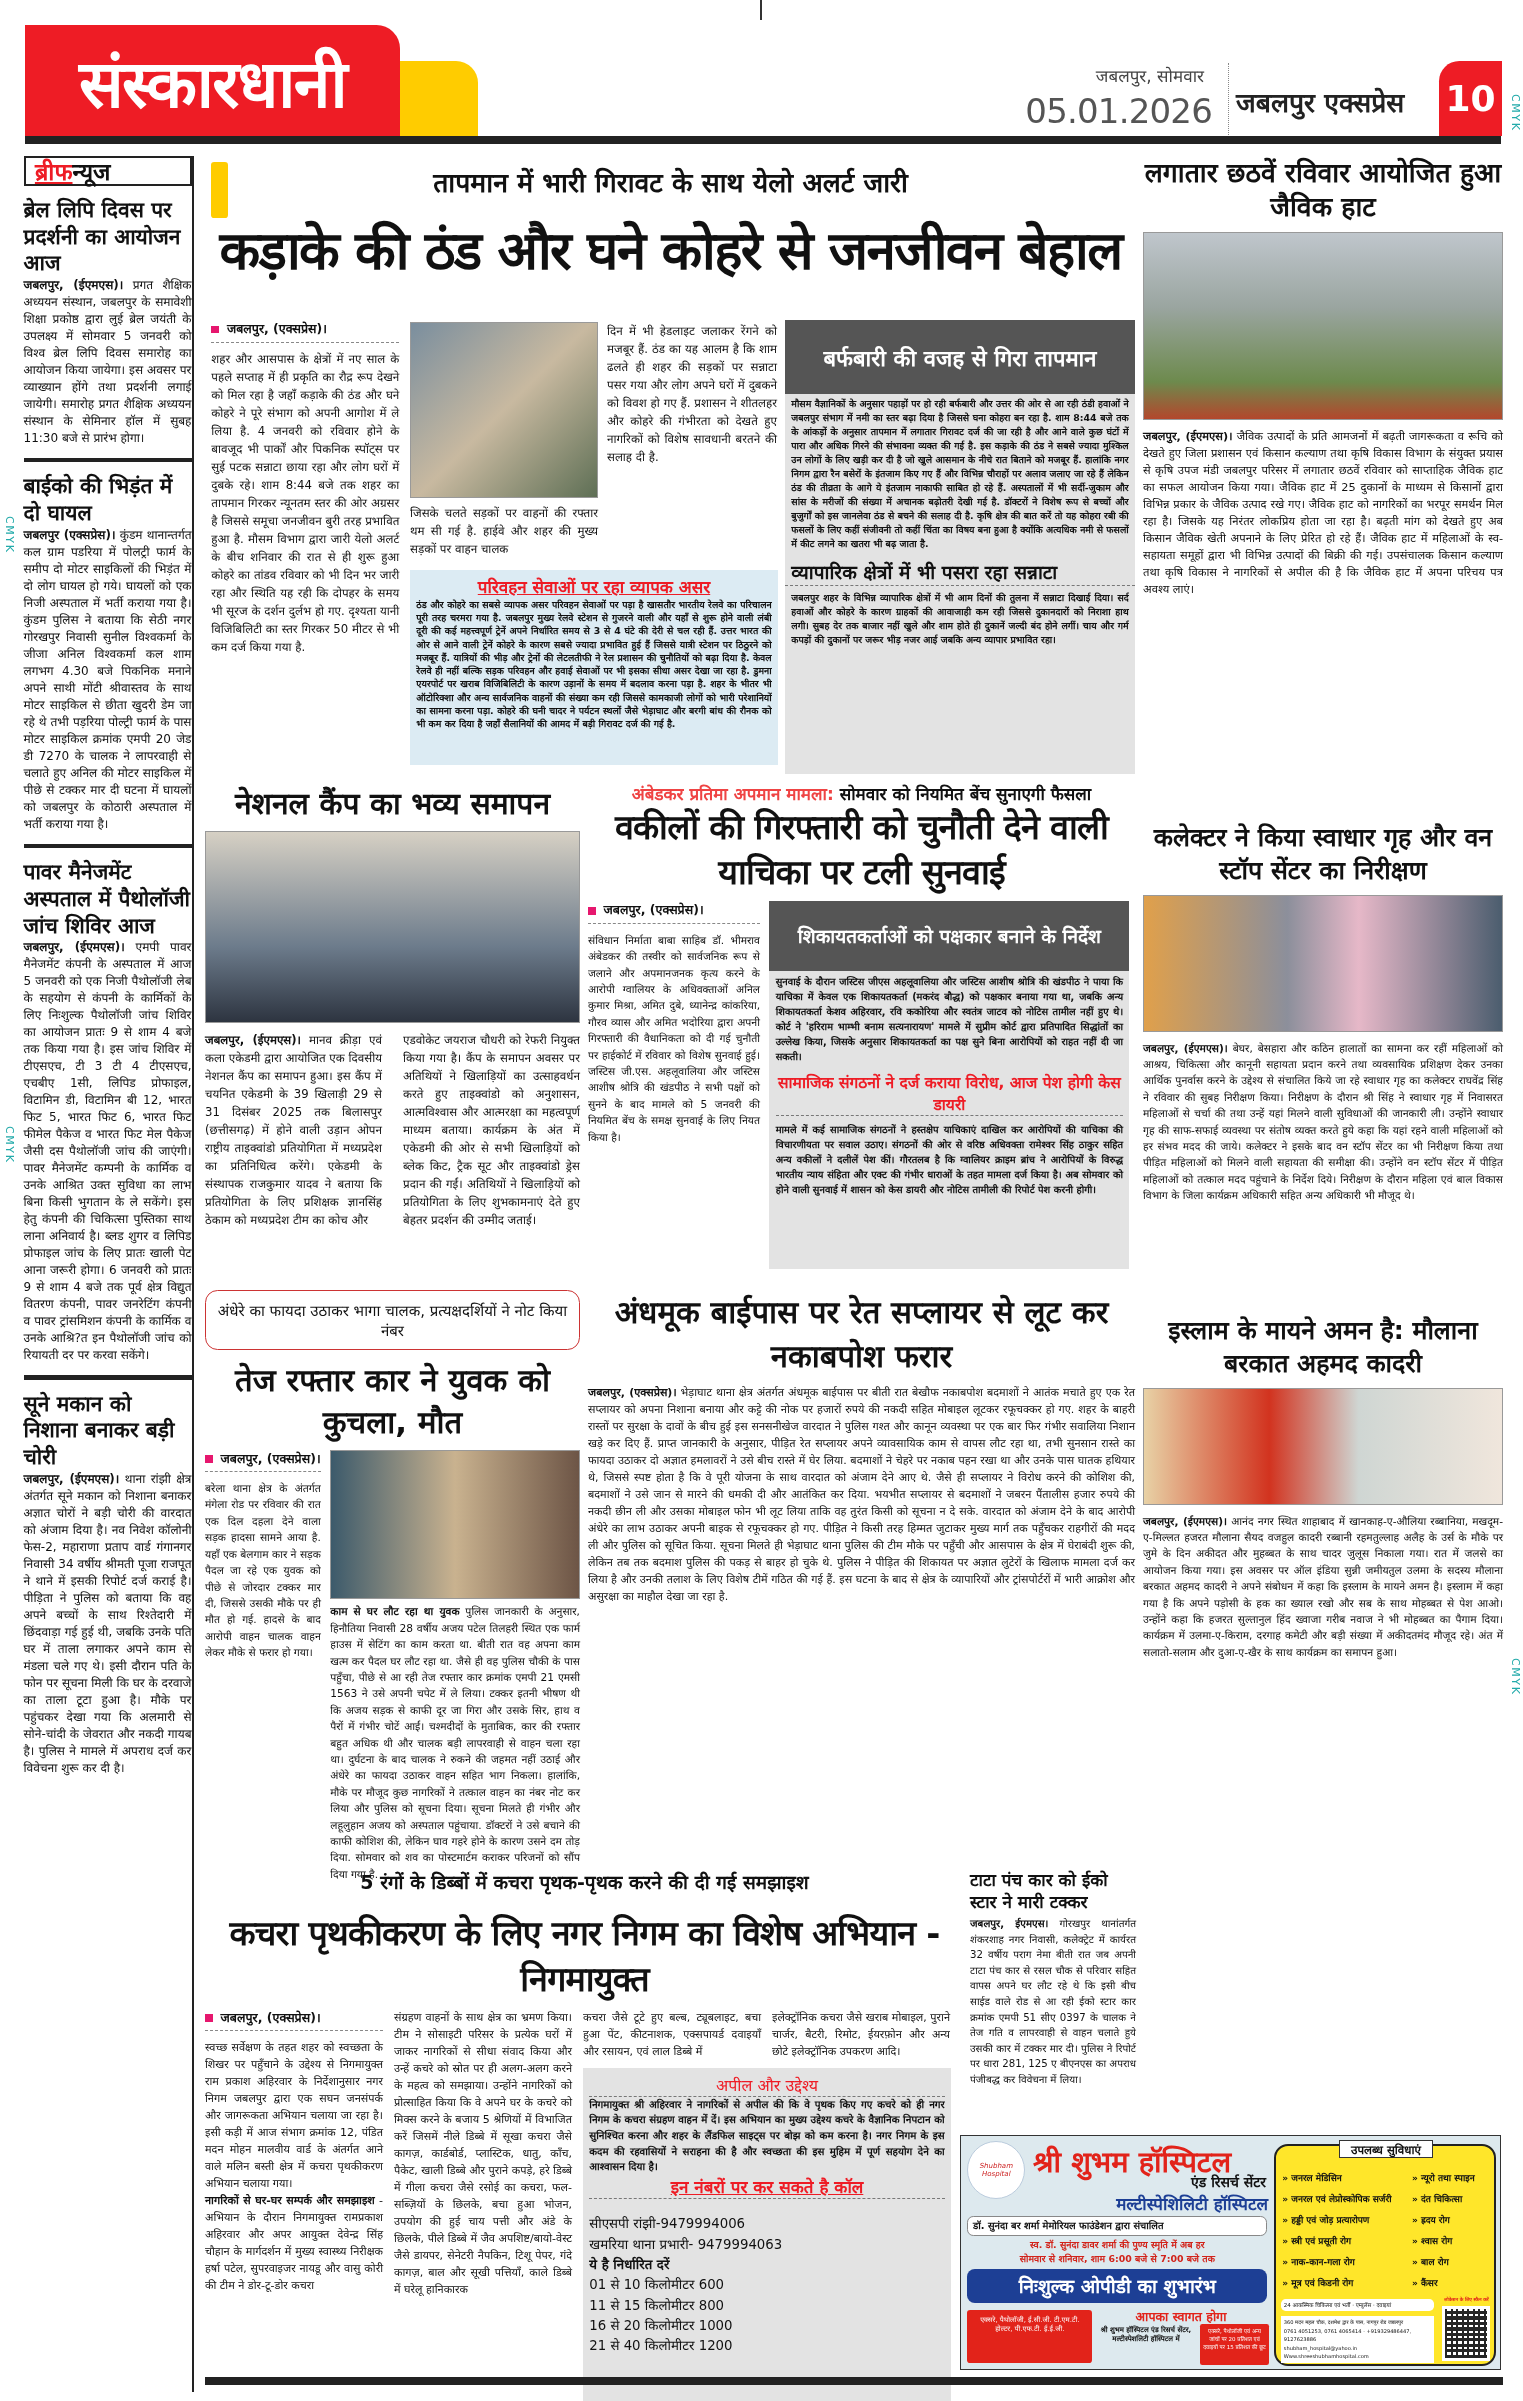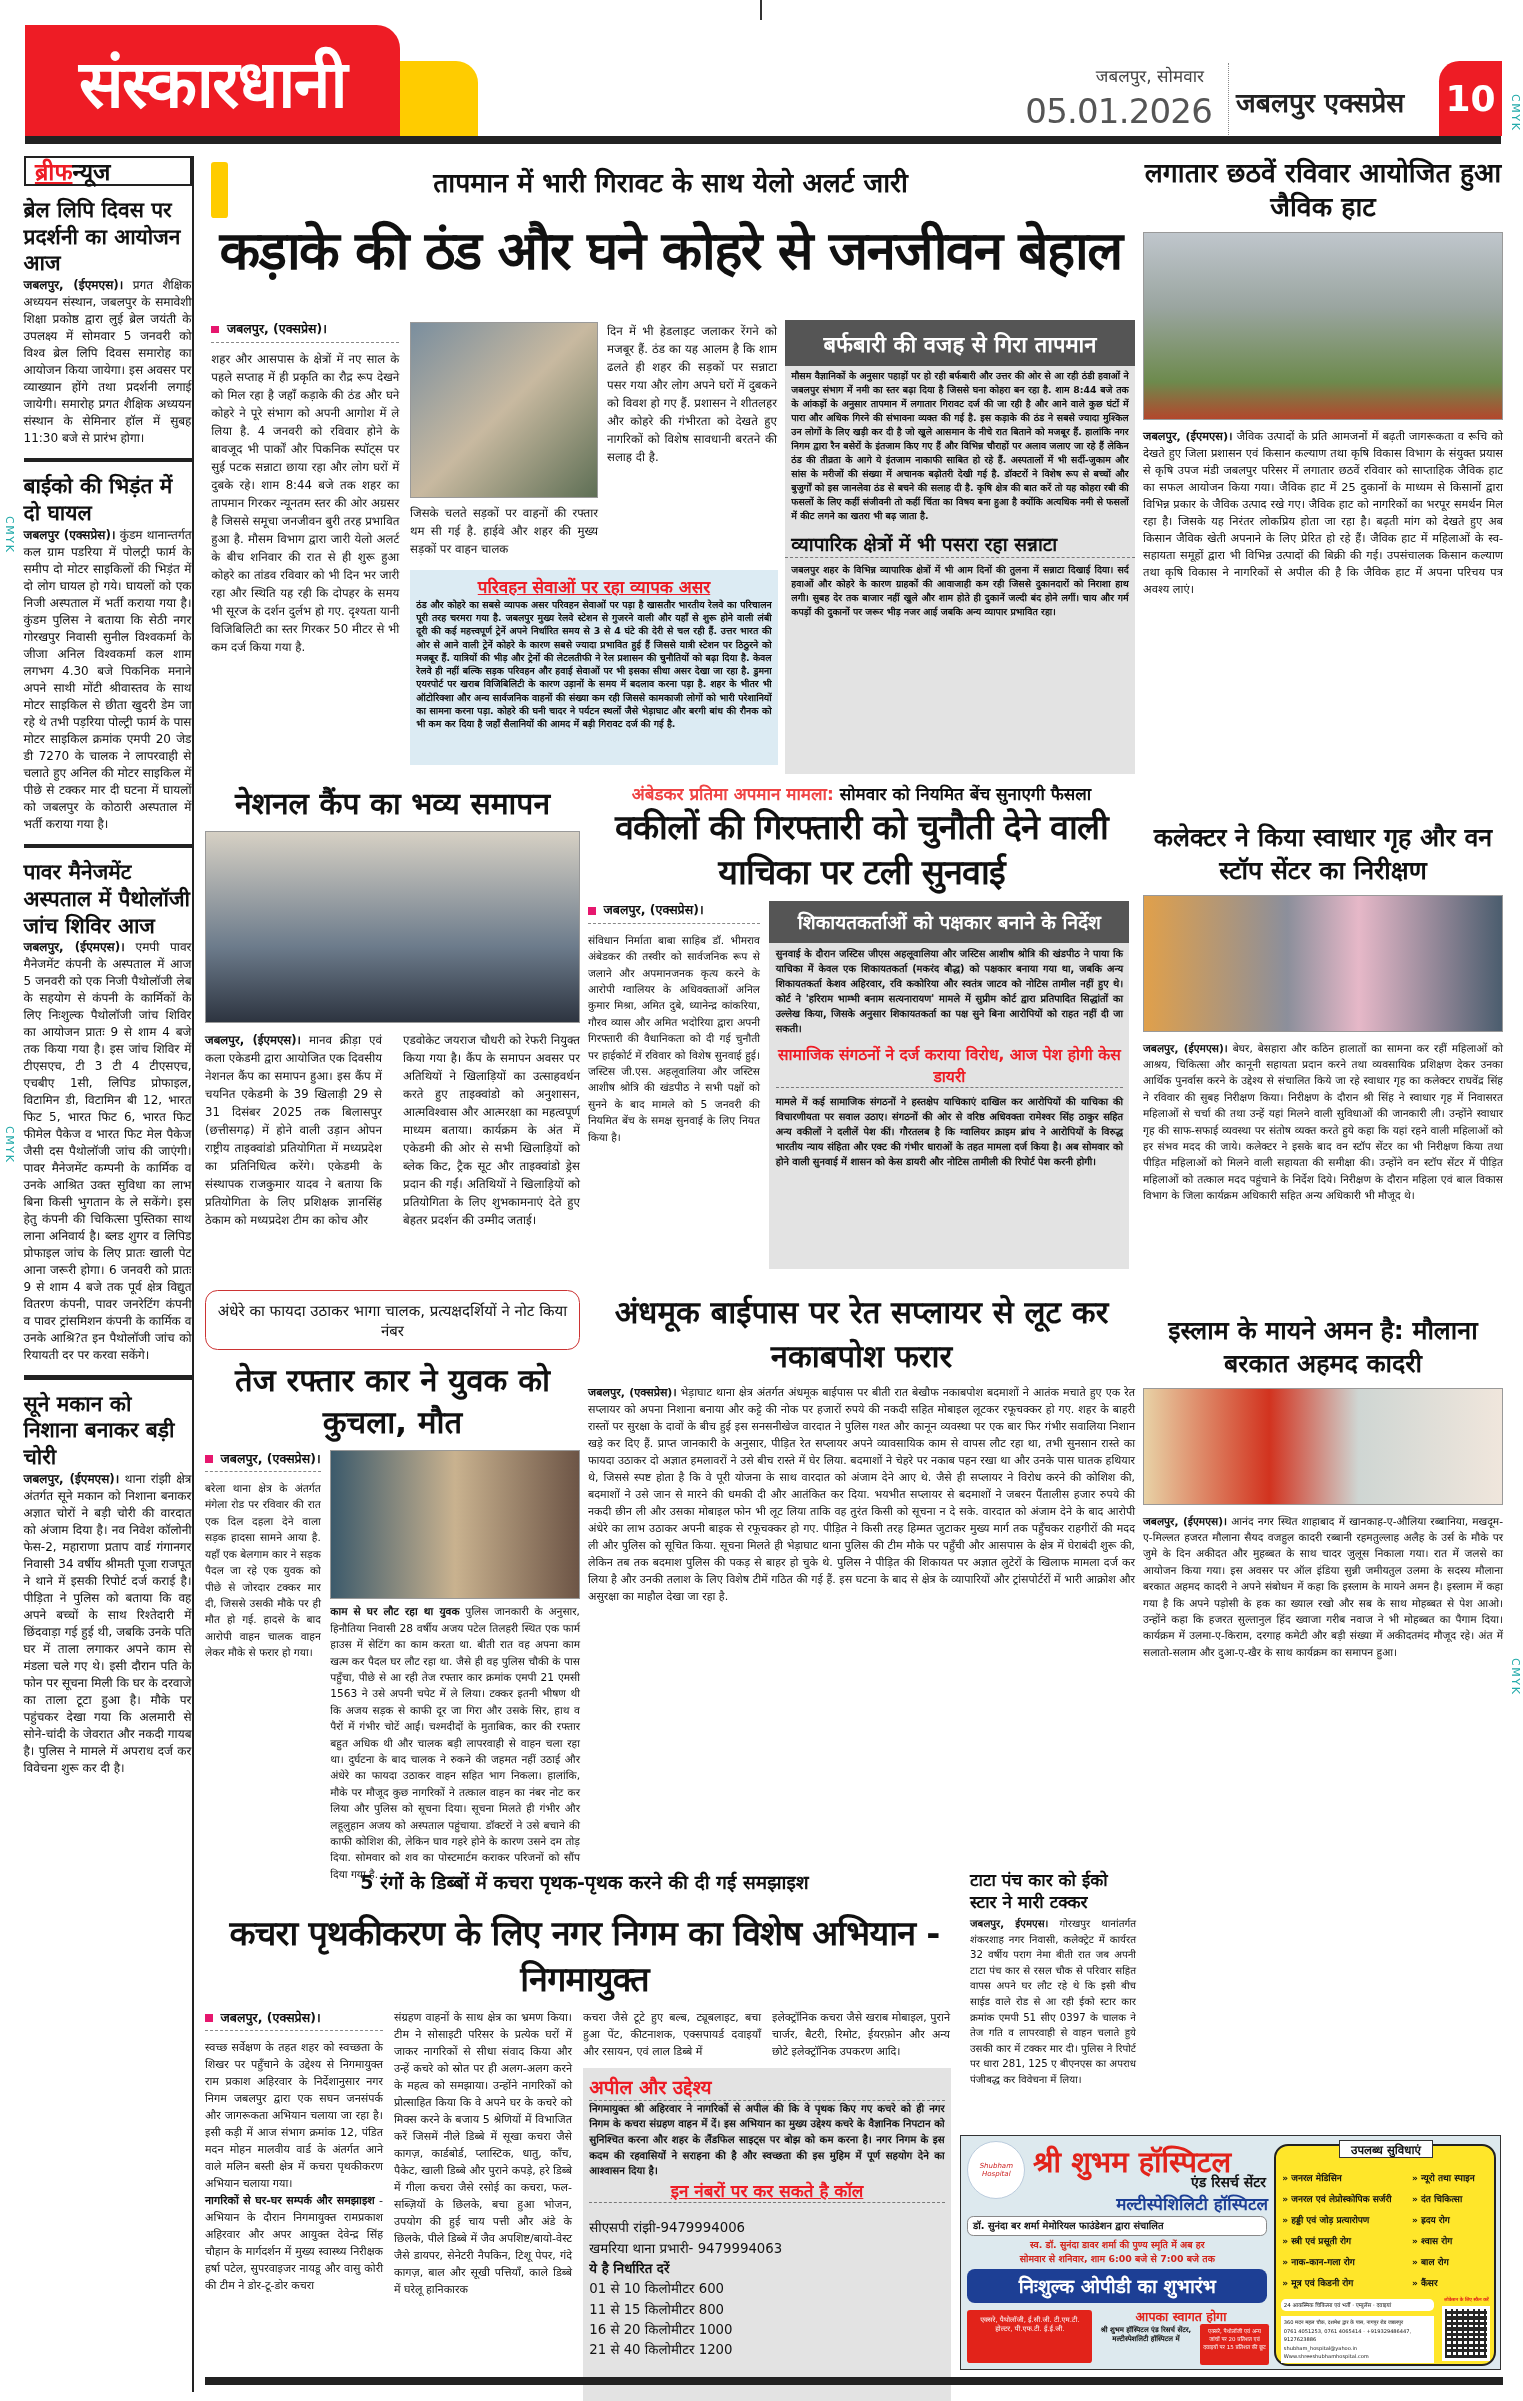--- a/index.html
+++ b/index.html
@@ -24,21 +24,21 @@
 .lt b{font-weight:bold}
 .lsep{height:4.7px;background:#222;margin:11px 0}
 
 .kicker{font-size:26.6px;font-weight:bold;text-align:center}
 .head-xl{font-size:53px;font-weight:bold;letter-spacing:-1.6px;line-height:63px}
 .dateline{font-size:12.5px;font-weight:bold;padding-bottom:4.7px;border-bottom:0.8px dashed #888;margin-bottom:7.8px}
 .dateline:before{content:"";display:inline-block;width:7.8px;height:7.8px;background:#e6176e;margin-right:7.8px;vertical-align:middle}
 .body{font-size:11.7px;line-height:18px;text-align:justify}
 .photo{background:linear-gradient(135deg,#7a8e9e,#c8b9a0 50%,#5e6f55);border:0.8px solid #999}
 .grey-box{background:#e3e3e3}
-.dark-hdr{background:#555;color:#fff;font-size:22px;font-weight:bold;text-align:center;padding:8px 0}
+.dark-hdr{background:#555;color:#fff;font-size:22px;font-weight:bold;text-align:center;padding:22px 0}
 .blue-box{background:#dcebf3}
 .sub-red{color:#ee1c25;font-size:17px;font-weight:bold;text-align:center;text-decoration:underline}
 .subhead{font-size:19px;font-weight:bold;border-bottom:0.8px dashed #777;margin:4.7px 0}
 .pill{border:1.6px solid #c33;border-radius:12.5px;text-align:center;font-size:20.3px;padding:9px 0}
 .ad{border:1.6px solid #333;background:#dde9ee}
 .ad-yellow{background:#ffe62a;border:2.3px solid #222;border-radius:14px}
 </style>
 </head>
 <body>
 
@@ -184,21 +184,21 @@
       <p class="body" style="font-size:11px;line-height:17px">स्वच्छ सर्वेक्षण के तहत शहर को स्वच्छता के शिखर पर पहुँचाने के उद्देश्य से निगमायुक्त राम प्रकाश अहिरवार के निर्देशानुसार नगर निगम जबलपुर द्वारा एक सघन जनसंपर्क और जागरूकता अभियान चलाया जा रहा है। इसी कड़ी में आज संभाग क्रमांक 12, पंडित मदन मोहन मालवीय वार्ड के अंतर्गत आने वाले मलिन बस्ती क्षेत्र में कचरा पृथकीकरण अभियान चलाया गया।</p>
       <p class="body" style="font-size:11px;line-height:17px"><b>नागरिकों से घर-घर सम्पर्क और समझाइश</b> <span>- अभियान के दौरान निगमायुक्त रामप्रकाश अहिरवार और अपर आयुक्त देवेन्द्र सिंह चौहान के मार्गदर्शन में मुख्य स्वास्थ्य निरीक्षक हर्षा पटेल, सुपरवाइजर नायडू और वासु कोरी की टीम ने डोर-टू-डोर कचरा</span></p>
     </div>
     <p class="body" style="width:178px;font-size:11px;line-height:17px">संग्रहण वाहनों के साथ क्षेत्र का भ्रमण किया। टीम ने सोसाइटी परिसर के प्रत्येक घरों में जाकर नागरिकों से सीधा संवाद किया और उन्हें कचरे को स्रोत पर ही अलग-अलग करने के महत्व को समझाया। उन्होंने नागरिकों को प्रोत्साहित किया कि वे अपने घर के कचरे को मिक्स करने के बजाय 5 श्रेणियों में विभाजित करें जिसमें नीले डिब्बे में सूखा कचरा जैसे कागज़, कार्डबोर्ड, प्लास्टिक, धातु, काँच, पैकेट, खाली डिब्बे और पुराने कपड़े, हरे डिब्बे में गीला कचरा जैसे रसोई का कचरा, फल-सब्ज़ियों के छिलके, बचा हुआ भोजन, उपयोग की हुई चाय पत्ती और अंडे के छिलके, पीले डिब्बे में जैव अपशिष्ट/बायो-वेस्ट जैसे डायपर, सेनेटरी नैपकिन, टिशू पेपर, गंदे कागज़, बाल और सूखी पत्तियाँ, काले डिब्बे में घरेलू हानिकारक</p>
     <div style="width:368px">
       <div style="display:flex;gap:11px">
         <p class="body" style="width:178px;font-size:11px;line-height:17px">कचरा जैसे टूटे हुए बल्ब, ट्यूबलाइट, बचा हुआ पेंट, कीटनाशक, एक्सपायर्ड दवाइयाँ और रसायन, एवं लाल डिब्बे में</p>
         <p class="body" style="width:178px;font-size:11px;line-height:17px">इलेक्ट्रॉनिक कचरा जैसे खराब मोबाइल, पुराने चार्जर, बैटरी, रिमोट, ईयरफ़ोन और अन्य छोटे इलेक्ट्रॉनिक उपकरण आदि।</p>
       </div>
       <div class="grey-box" style="margin-top:7.8px;padding:6.3px;height:368px">
-        <div style="font-size:19px;font-weight:bold;color:#ee1c25;text-align:left;border-bottom:0.8px dashed #777">अपील और उद्देश्य</div>
+        <div style="font-size:16px;font-weight:normal;color:#ee1c25;text-align:center;border-bottom:0.8px dashed #777">अपील और उद्देश्य</div>
         <p style="font-size:10.2px;line-height:15.6px;text-align:justify;font-weight:bold">निगमायुक्त श्री अहिरवार ने नागरिकों से अपील की कि वे पृथक किए गए कचरे को ही नगर निगम के कचरा संग्रहण वाहन में दें। इस अभियान का मुख्य उद्देश्य कचरे के वैज्ञानिक निपटान को सुनिश्चित करना और शहर के लैंडफिल साइट्स पर बोझ को कम करना है। नगर निगम के इस कदम की रहवासियों ने सराहना की है और स्वच्छता की इस मुहिम में पूर्ण सहयोग देने का आश्वासन दिया है।</p>
         <div style="font-size:17px;font-weight:bold;color:#ee1c25;text-align:center;border-bottom:0.8px dashed #777;text-decoration:underline">इन नंबरों पर कर सकते है कॉल</div>
         <div style="font-size:13.3px;line-height:20.3px;margin-top:15.6px">
           <div>सीएसपी रांझी-9479994006</div>
           <div>खमरिया थाना प्रभारी- 9479994063</div>
           <div style="font-weight:bold">ये है निर्धारित दरें</div>
           <div>01 से 10 किलोमीटर 600</div>
           <div>11 से 15 किलोमीटर 800</div>
           <div>16 से 20 किलोमीटर 1000</div>
           <div>21 से 40 किलोमीटर 1200</div>

